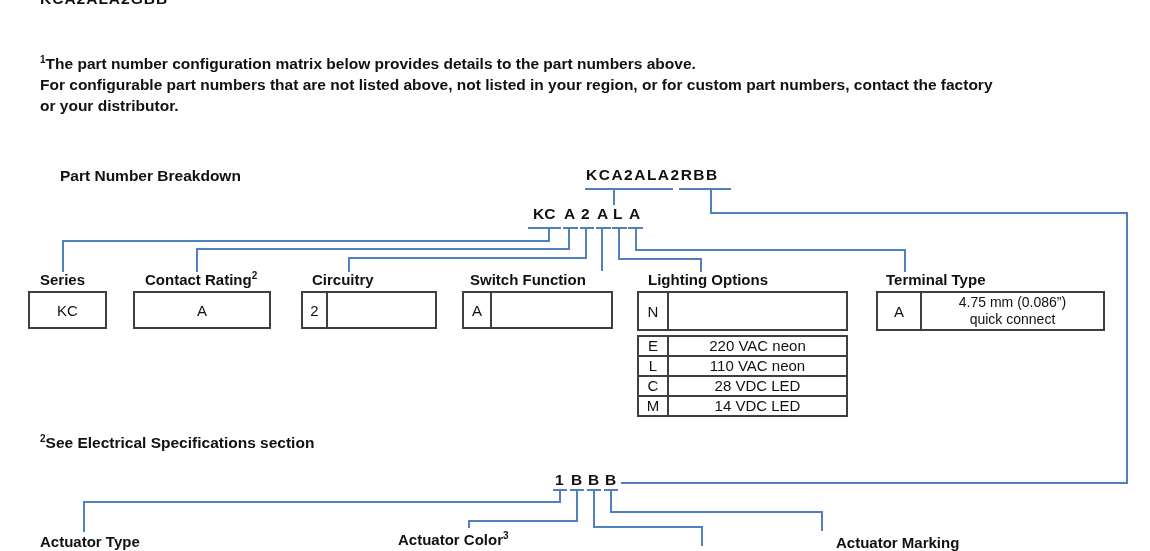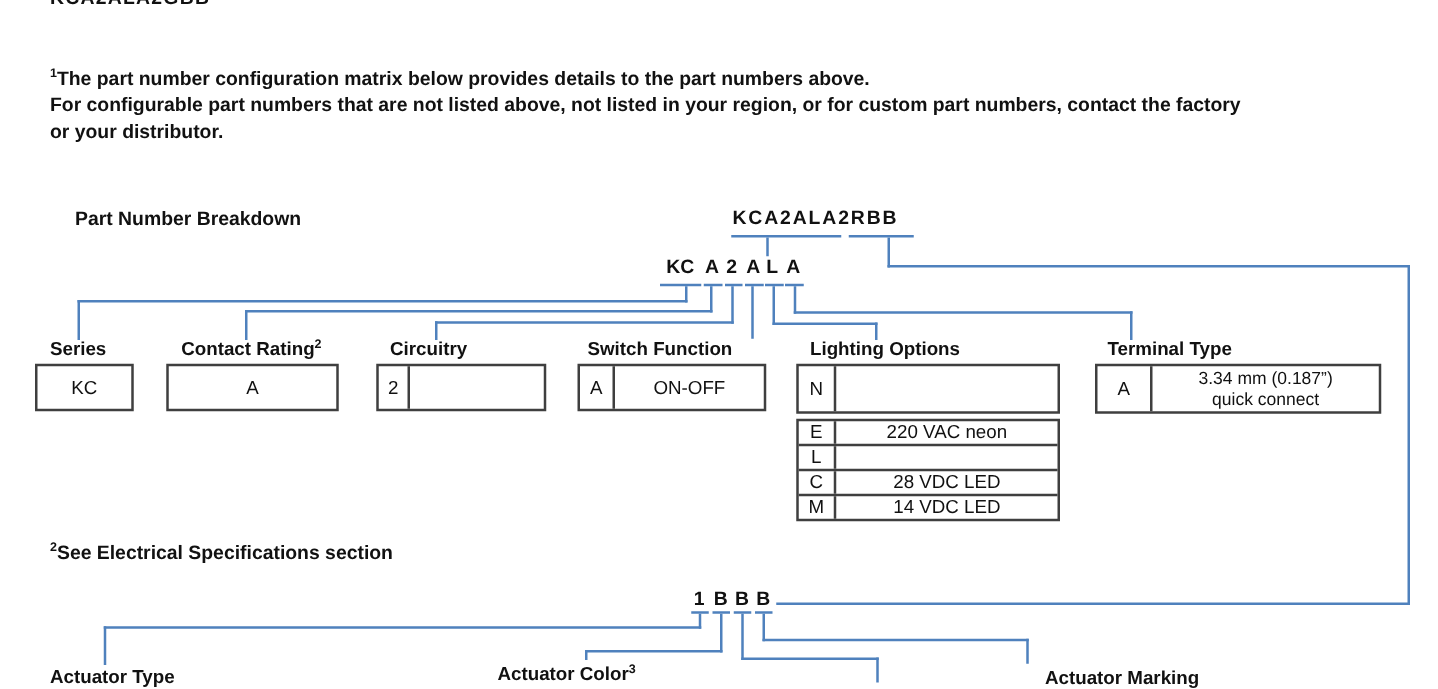--- a/index.html
+++ b/index.html
@@ -131,42 +131,42 @@
   <div class="box" style="left:28px;top:291px;width:79px;height:38px;">KC</div>
 
   <div class="box" style="left:133px;top:291px;width:138px;height:38px;">A</div>
 
   <div class="pairbox" style="left:301px;top:291px;width:136px;height:38px;">
     <div class="paircode" style="width:25px;">2</div>
   </div>
 
   <div class="pairbox" style="left:462px;top:291px;width:151px;height:38px;">
     <div class="paircode" style="width:28px;">A</div>
-    <div class="pairdesc">ON-OFF</div>
   </div>
 
   <div class="pairbox" style="left:637px;top:291px;width:211px;height:40px;">
     <div class="paircode" style="width:30px;">N</div>
   </div>
 
   <div class="pairbox" style="left:876px;top:291px;width:229px;height:40px;">
     <div class="paircode" style="width:44px;">A</div>
     <div class="pairdesc">
-      <div class="small">3.34 mm (0.187”)</div>
+      <div class="small">4.75 mm (0.086”)</div>
       <div class="small">quick connect</div>
     </div>
   </div>
 
   <div class="ltable">
     <div class="lrow">
       <div class="lcode">E</div>
       <div class="ldesc">220 VAC neon</div>
     </div>
     <div class="lrow">
       <div class="lcode">L</div>
+      <div class="ldesc">110 VAC neon</div>
     </div>
     <div class="lrow">
       <div class="lcode">C</div>
       <div class="ldesc">28 VDC LED</div>
     </div>
     <div class="lrow">
       <div class="lcode">M</div>
       <div class="ldesc">14 VDC LED</div>
     </div>
   </div>

